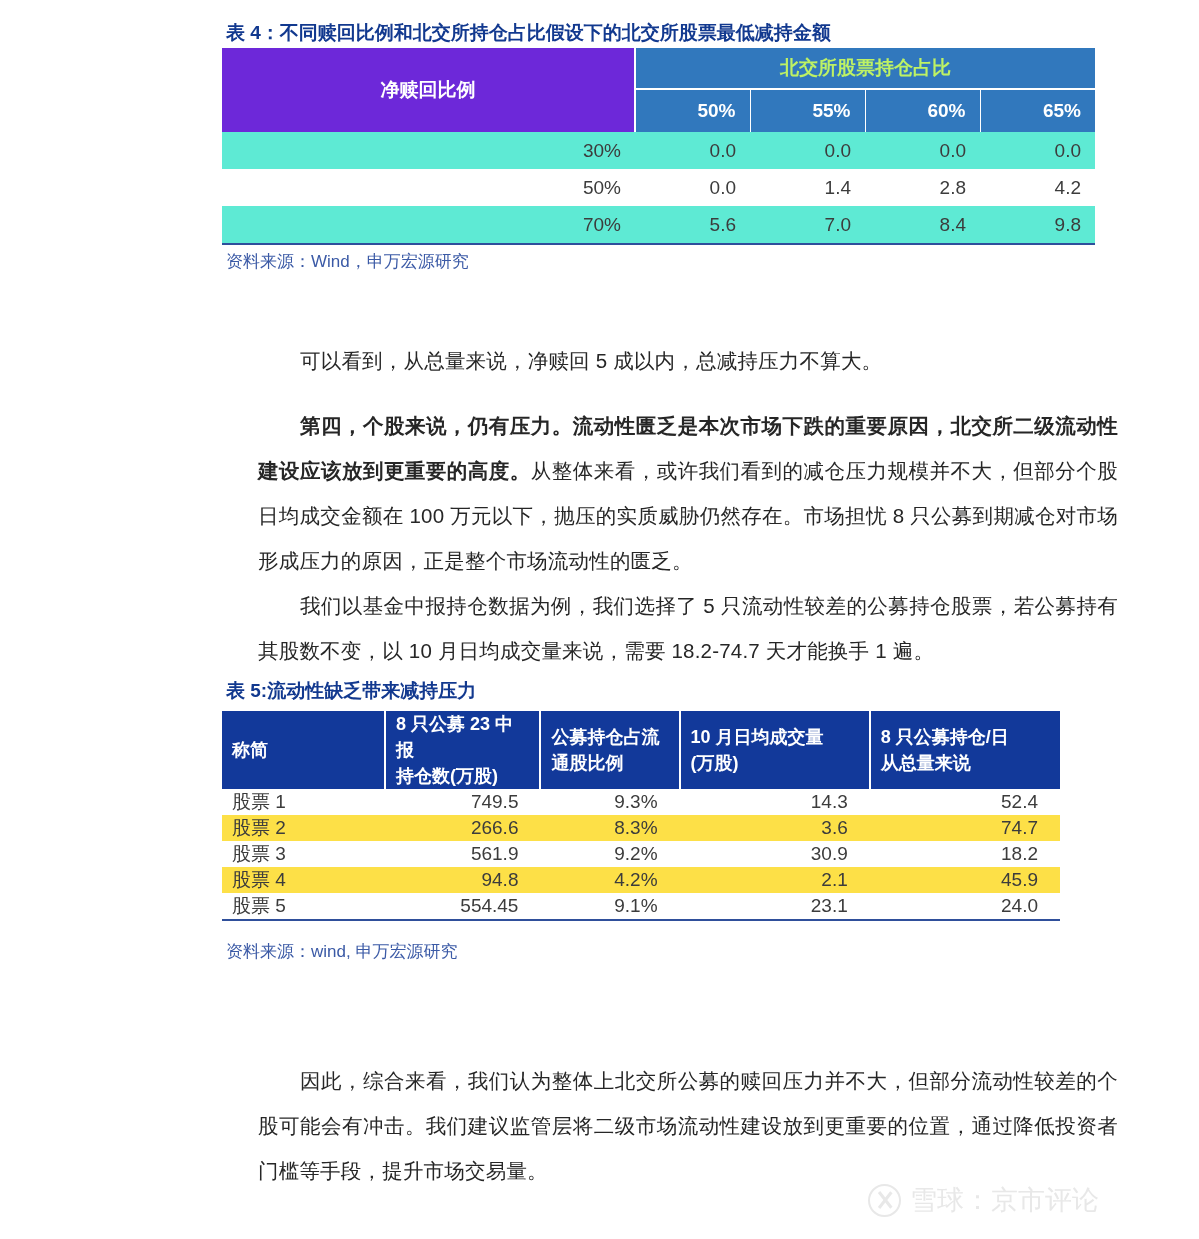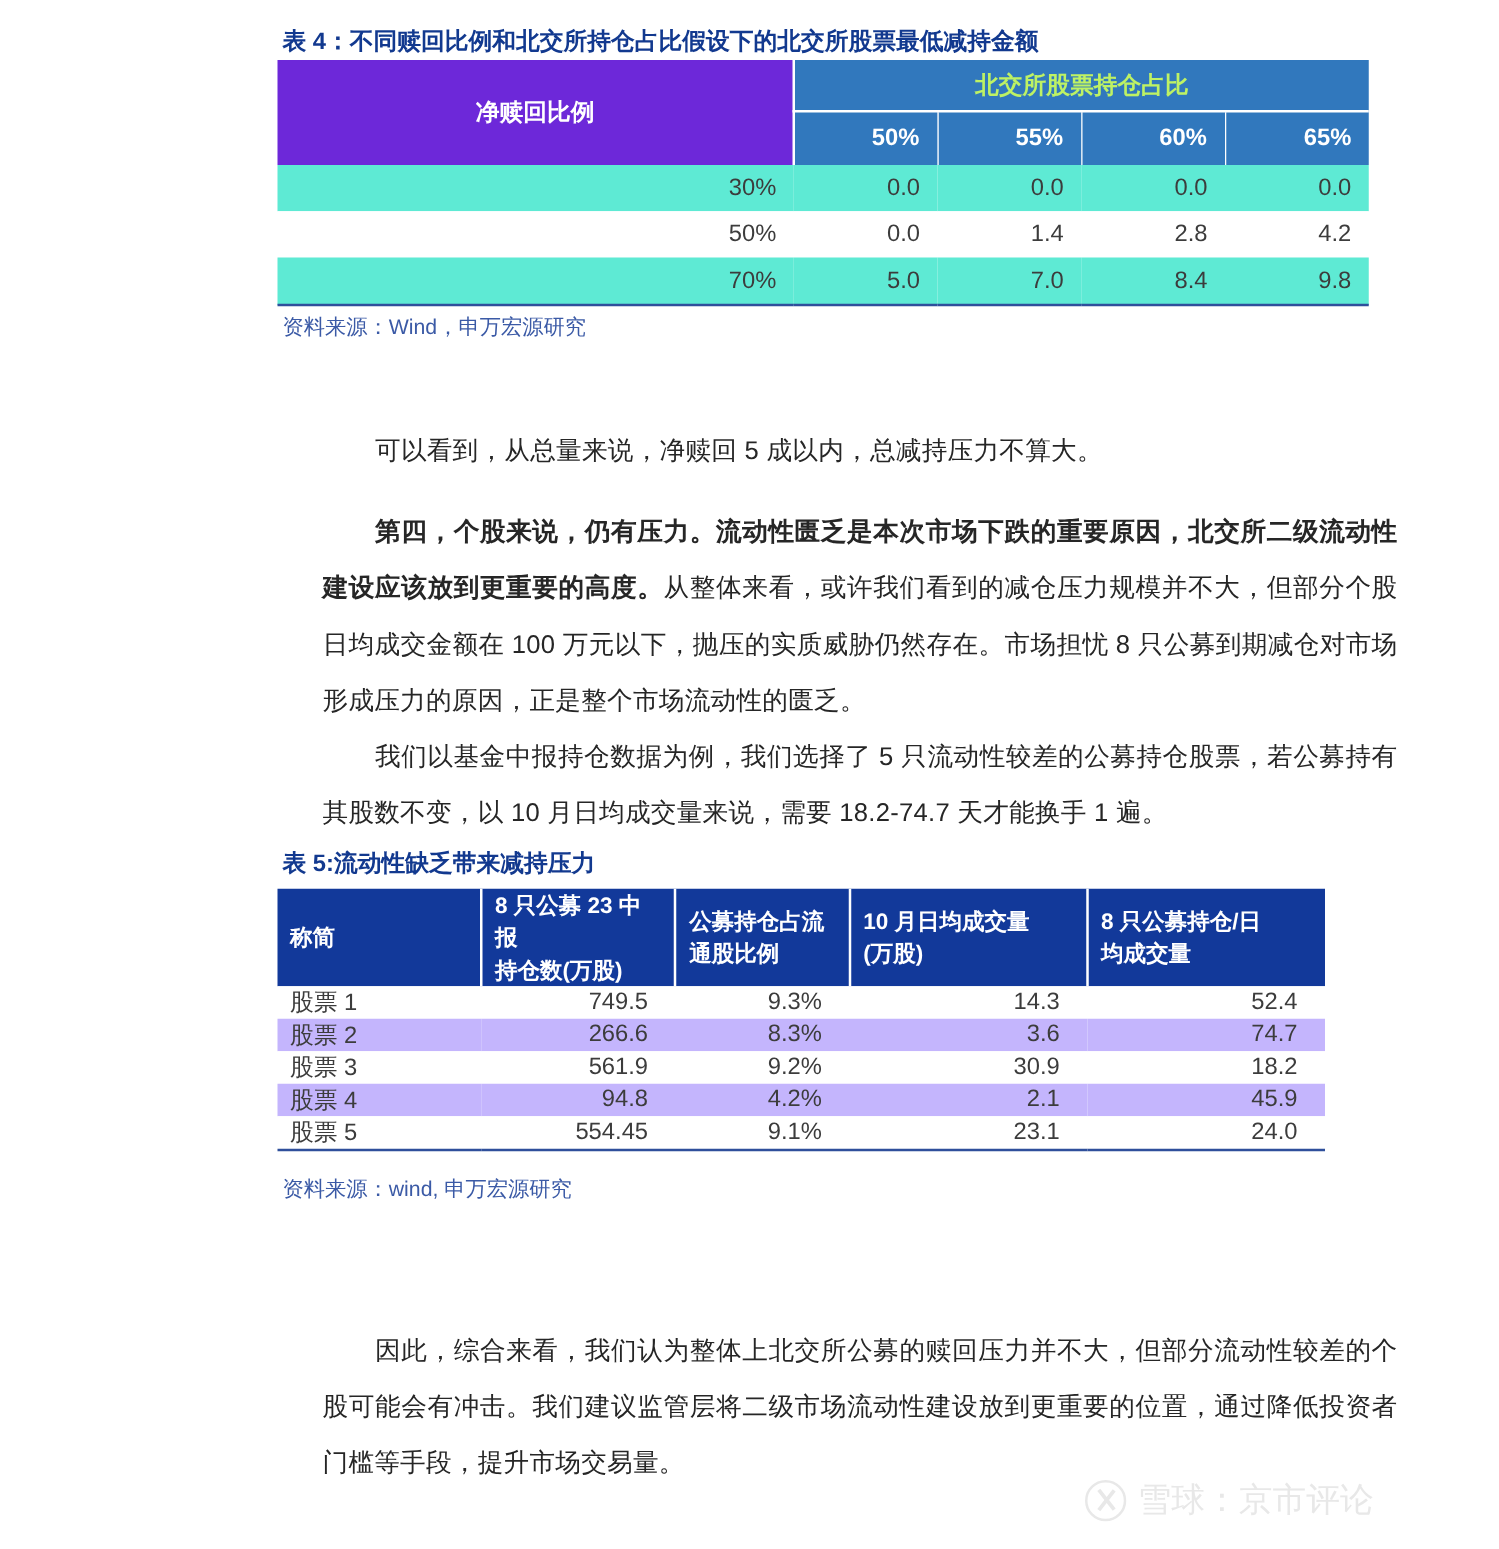--- a/index.html
+++ b/index.html
@@ -130,21 +130,21 @@
     vertical-align: middle;
     color: #3c3c3c;
     text-align: right;
     padding-right: 22px !important;
   }
   .t5-cell.name {
     text-align: left;
     padding-left: 10px !important;
     padding-right: 0 !important;
   }
-  .t5-row-alt td { background: #c4b5fd; }
+  .t5-row-alt td { background: #fde047; }
   .t5-row-plain td { background: #ffffff; }
   #table5 .lastrow td { border-bottom: 2px solid #2f4f9b; }
 
   
   .para {
     position: absolute;
     font-size: 20.5px;
     line-height: 45px;
     color: #262626;
     text-align: justify;
@@ -220,21 +220,21 @@
       </tr>
       <tr class="t4-row-plain">
         <td class="t4-cell label">50%</td>
         <td class="t4-cell">0.0</td>
         <td class="t4-cell">1.4</td>
         <td class="t4-cell">2.8</td>
         <td class="t4-cell">4.2</td>
       </tr>
       <tr class="t4-row-alt lastrow">
         <td class="t4-cell label">70%</td>
-        <td class="t4-cell">5.0</td>
+        <td class="t4-cell">5.6</td>
         <td class="t4-cell">7.0</td>
         <td class="t4-cell">8.4</td>
         <td class="t4-cell">9.8</td>
       </tr>
     </tbody>
   </table>
 
   <div class="src" style="left:226px; top:250px;">资料来源：Wind，申万宏源研究</div>
 
   <div class="para" style="left:258px; top:338px; width:860px; text-indent:42px;">可以看到，从总量来说，净赎回 5 成以内，总减持压力不算大。</div>
@@ -263,21 +263,21 @@
         <td class="t5-head">
             <div>公募持仓占流</div>
             <div>通股比例</div>
           </td>
         <td class="t5-head">
             <div>10 月日均成交量</div>
             <div>(万股)</div>
           </td>
         <td class="t5-head">
             <div>8 只公募持仓/日</div>
-            <div>均成交量</div>
+            <div>从总量来说</div>
           </td>
       </tr>
 
       <tr class="t5-row-plain">
         <td class="t5-cell name">股票 1</td>
         <td class="t5-cell">749.5</td>
         <td class="t5-cell">9.3%</td>
         <td class="t5-cell">14.3</td>
         <td class="t5-cell">52.4</td>
       </tr>

